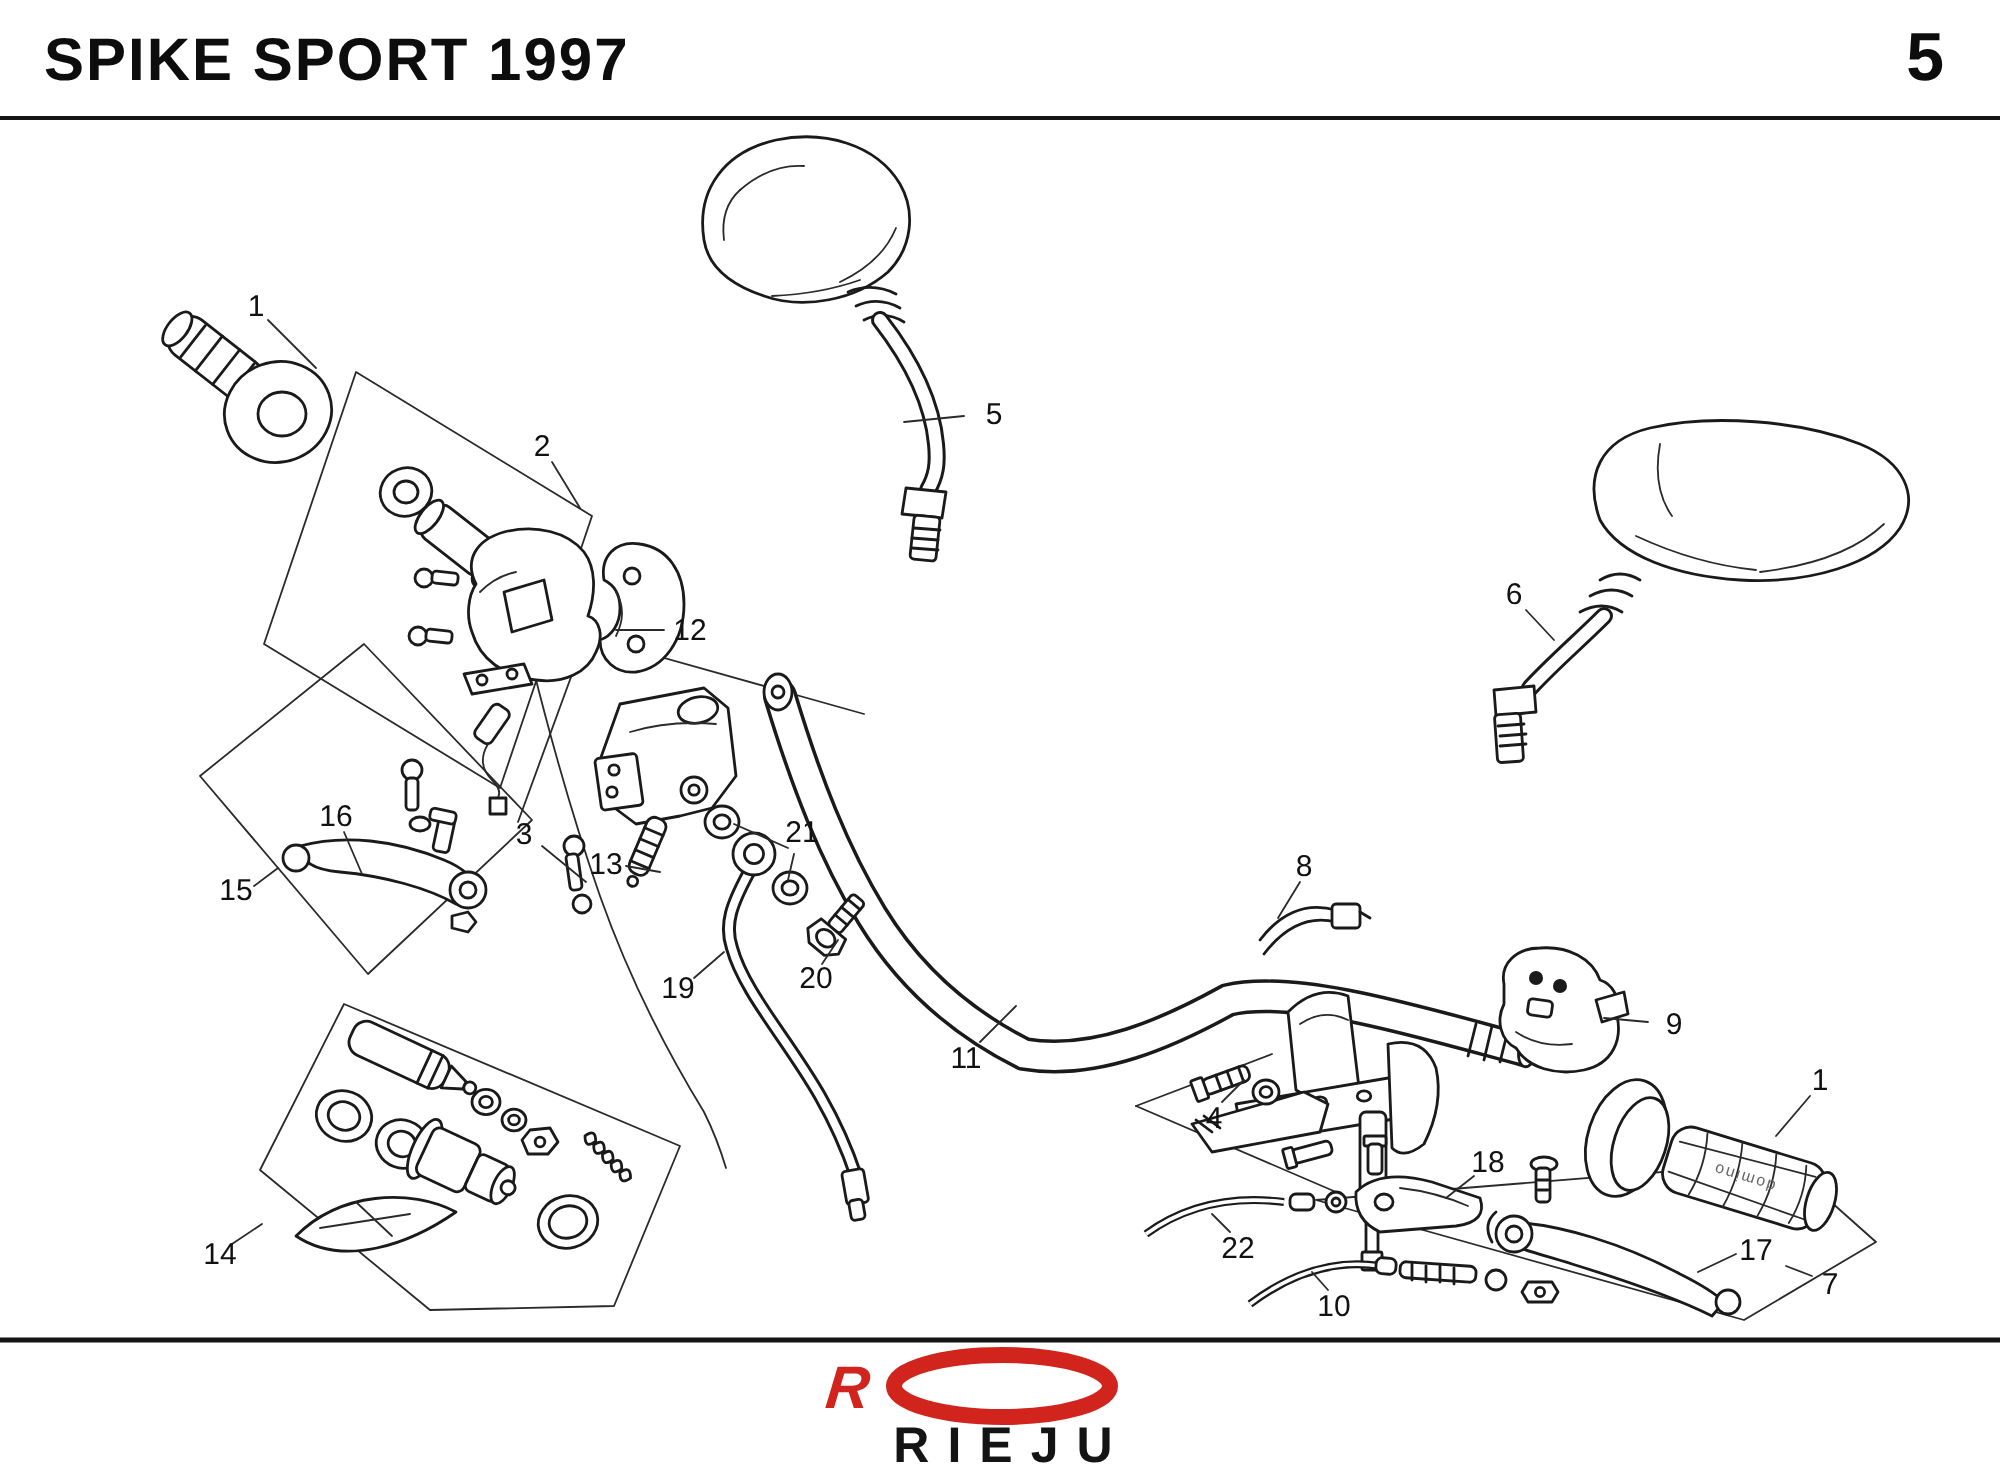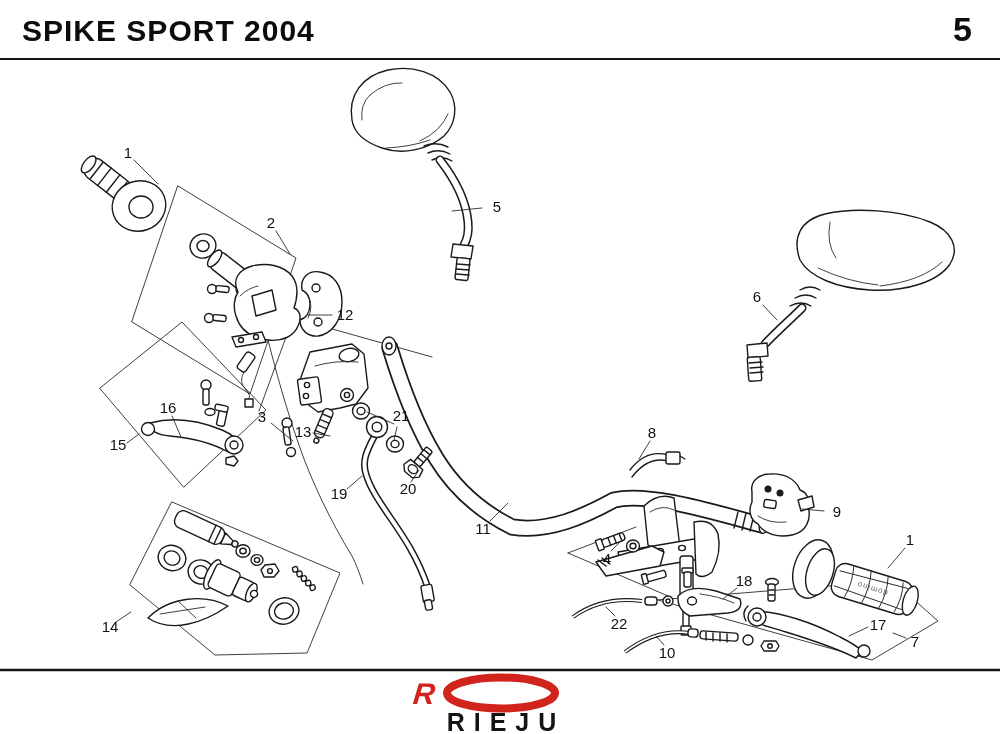--- a/index.html
+++ b/index.html
@@ -20,21 +20,21 @@
           font-style:italic;fill:#d0241c;}
   .logo-word{font-family:"Liberation Sans",sans-serif;font-size:25px;font-weight:bold;
              fill:#141414;letter-spacing:9px;}
 </style>
 </head>
 <body>
 
 <div class="page">
 
   <div class="hdr">
-    <div class="hdr-title">SPIKE SPORT 2004</div>
+    <div class="hdr-title">SPIKE SPORT 1997</div>
     <div class="hdr-page">5</div>
   </div>
 
   <svg class="diag" width="1000" height="734" viewBox="0 0 1000 734">
 
     <g>
       <polygon class="thin" points="178,186 296,258 250,394 132,322"></polygon>
     </g>
     <g>
       <polygon class="thin" points="100,388 182,322 266,410 184,487"></polygon>

